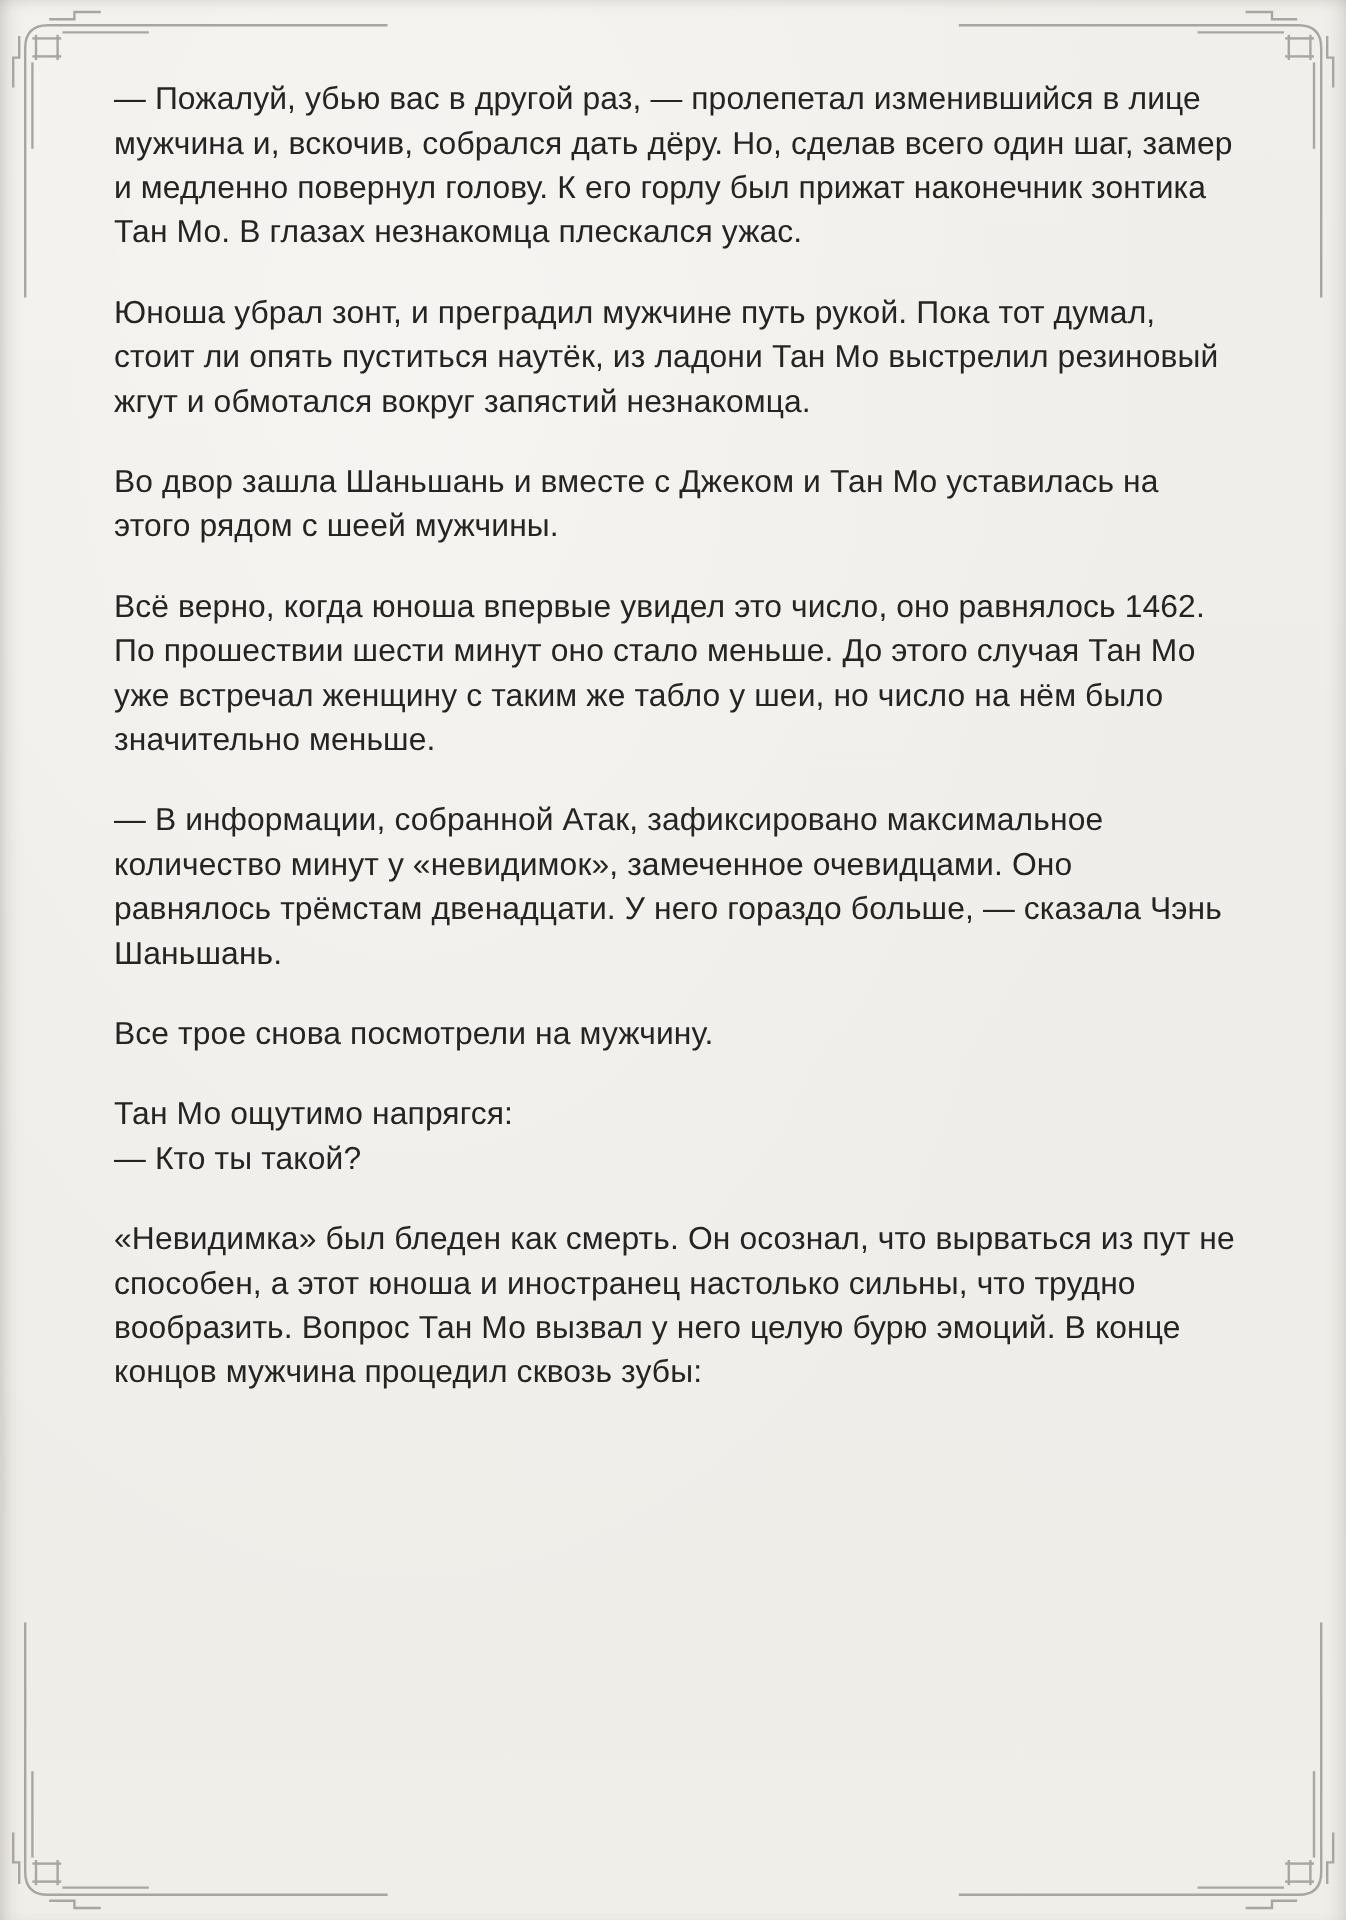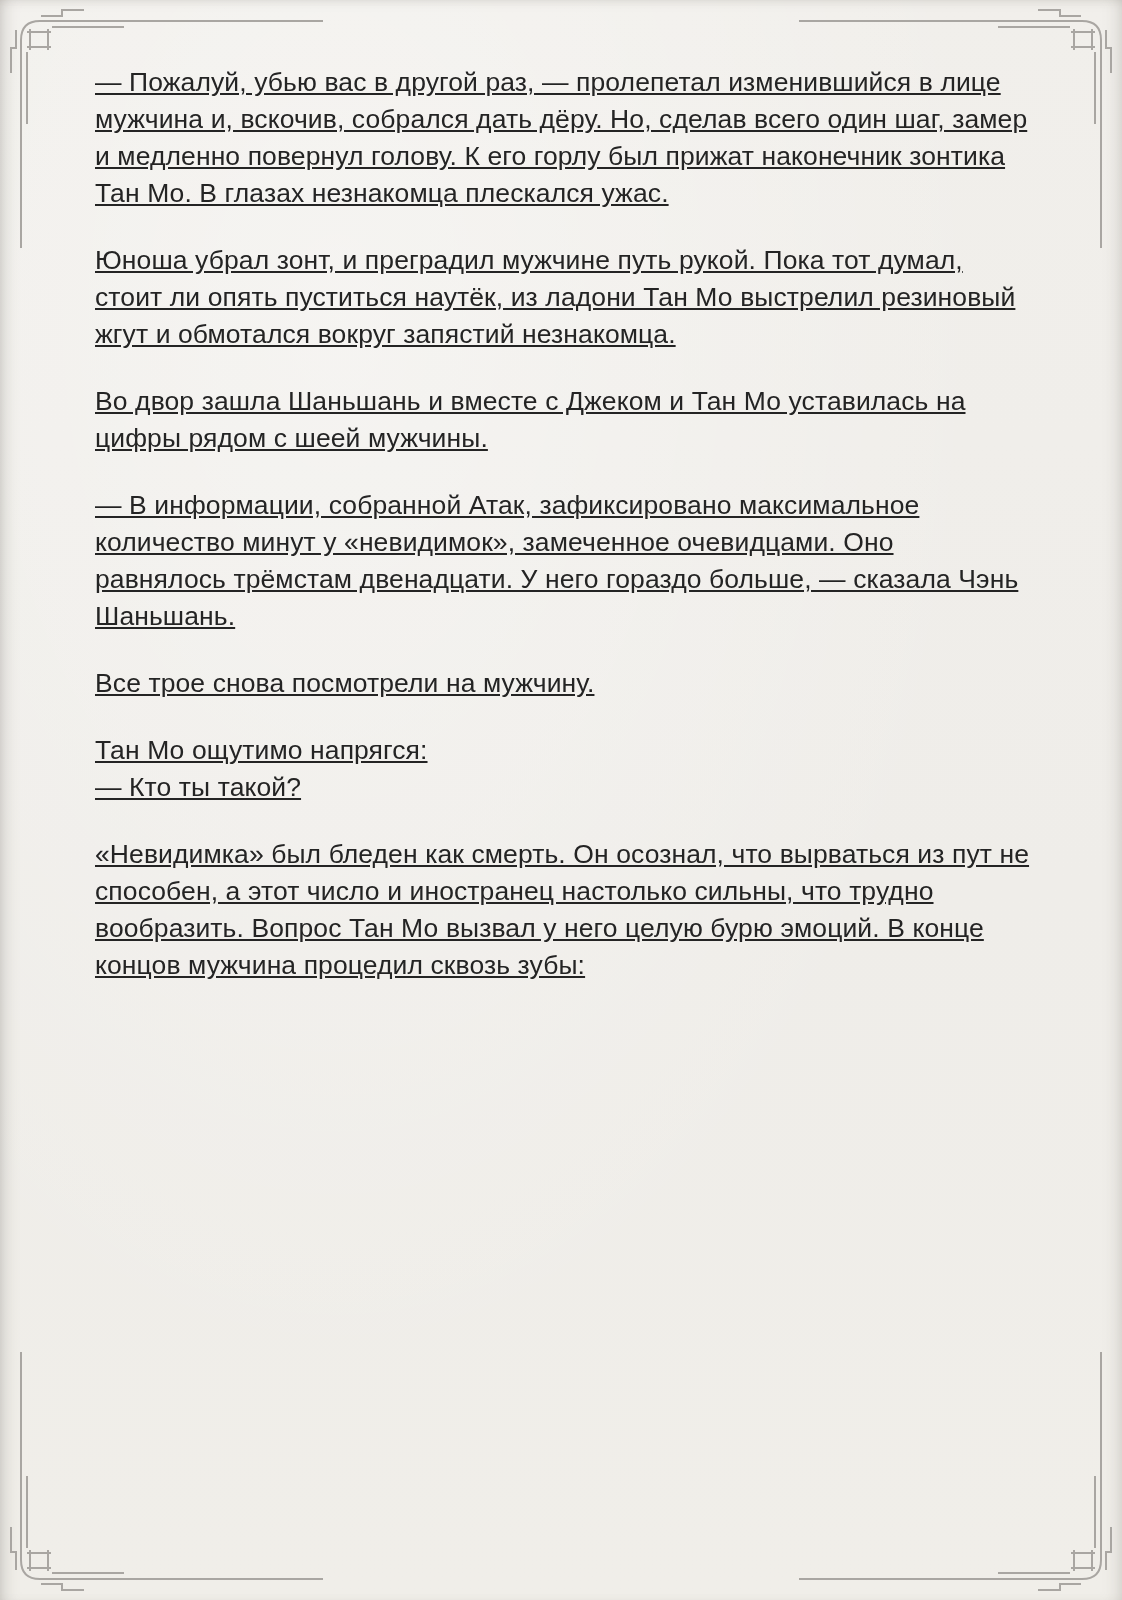--- a/index.html
+++ b/index.html
@@ -92,34 +92,38 @@
   <svg viewBox="0 0 340 270">
       <use href="#corner-ornament"></use>
     </svg>
 </div>
 <div class="corner br">
   <svg viewBox="0 0 340 270">
       <use href="#corner-ornament"></use>
     </svg>
 </div>
 
-<main class="page-text" style="color: rgb(36, 36, 36); text-decoration: underline;">
+<main class="page-text" style="color: rgb(36, 36, 36);">
     <p class="para">— Пожалуй, убью вас в другой раз, — пролепетал изменившийся в лице
 мужчина и, вскочив, собрался дать дёру. Но, сделав всего один шаг, замер
 и медленно повернул голову. К его горлу был прижат наконечник зонтика
 Тан Мо. В глазах незнакомца плескался ужас.</p>
     <p class="para">Юноша убрал зонт, и преградил мужчине путь рукой. Пока тот думал,
 стоит ли опять пуститься наутёк, из ладони Тан Мо выстрелил резиновый
 жгут и обмотался вокруг запястий незнакомца.</p>
     <p class="para">Во двор зашла Шаньшань и вместе с Джеком и Тан Мо уставилась на
-цифры рядом с шеей мужчины.</p>
+этого рядом с шеей мужчины.</p>
+    <p class="para">Всё верно, когда юноша впервые увидел это число, оно равнялось 1462.
+По прошествии шести минут оно стало меньше. До этого случая Тан Мо
+уже встречал женщину с таким же табло у шеи, но число на нём было
+значительно меньше.</p>
     <p class="para">— В информации, собранной Атак, зафиксировано максимальное
 количество минут у «невидимок», замеченное очевидцами. Оно
 равнялось трёмстам двенадцати. У него гораздо больше, — сказала Чэнь
 Шаньшань.</p>
     <p class="para">Все трое снова посмотрели на мужчину.</p>
     <p class="para">Тан Мо ощутимо напрягся:
 — Кто ты такой?</p>
     <p class="para">«Невидимка» был бледен как смерть. Он осознал, что вырваться из пут не
-способен, а этот число и иностранец настолько сильны, что трудно
+способен, а этот юноша и иностранец настолько сильны, что трудно
 вообразить. Вопрос Тан Мо вызвал у него целую бурю эмоций. В конце
 концов мужчина процедил сквозь зубы:</p>
   </main>
 
 </body></html>

